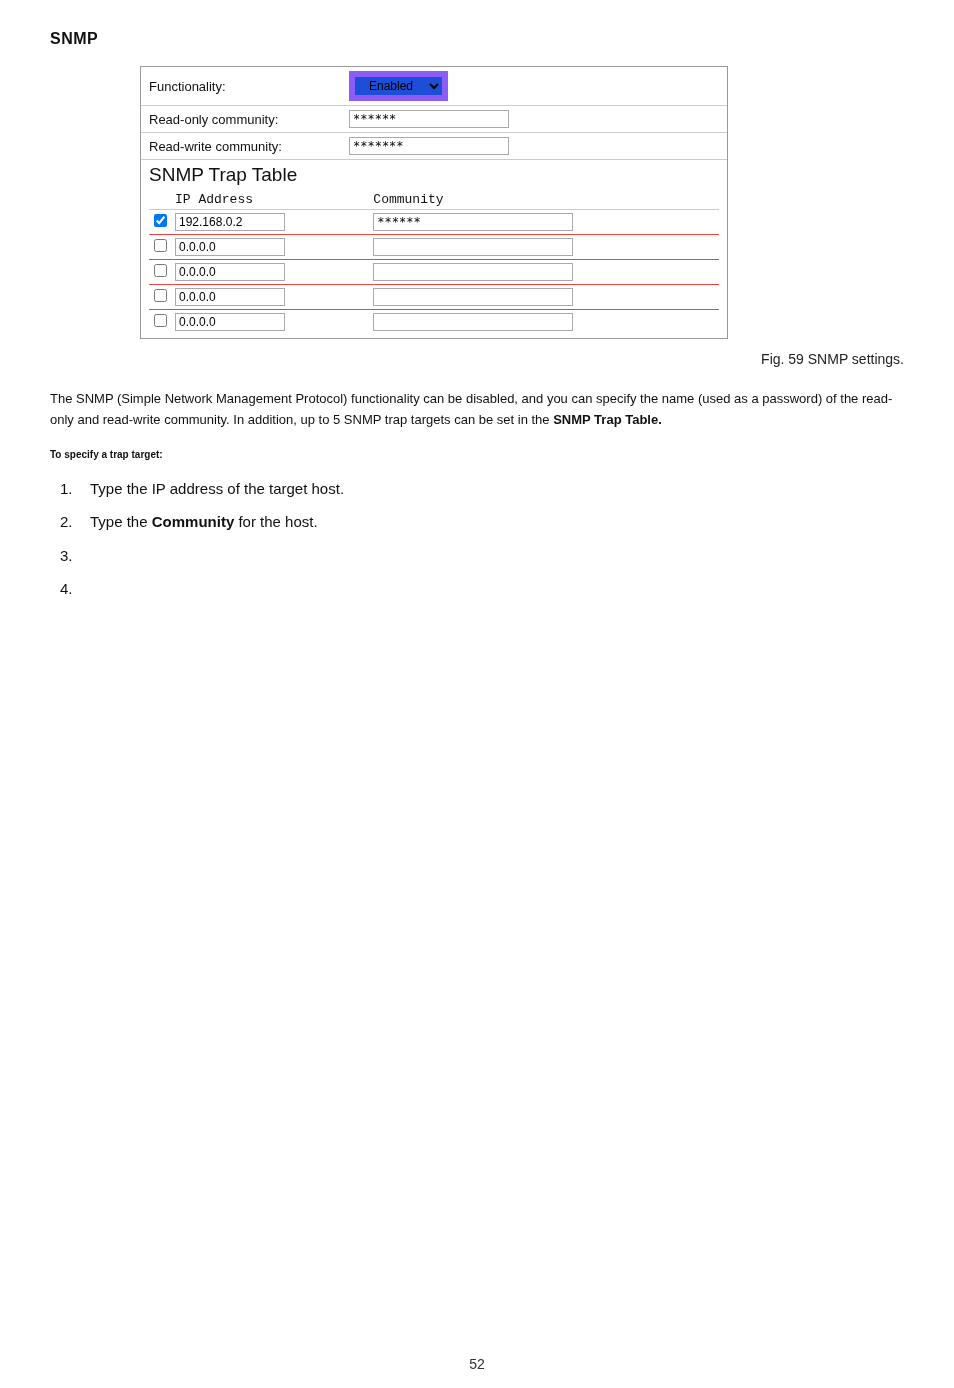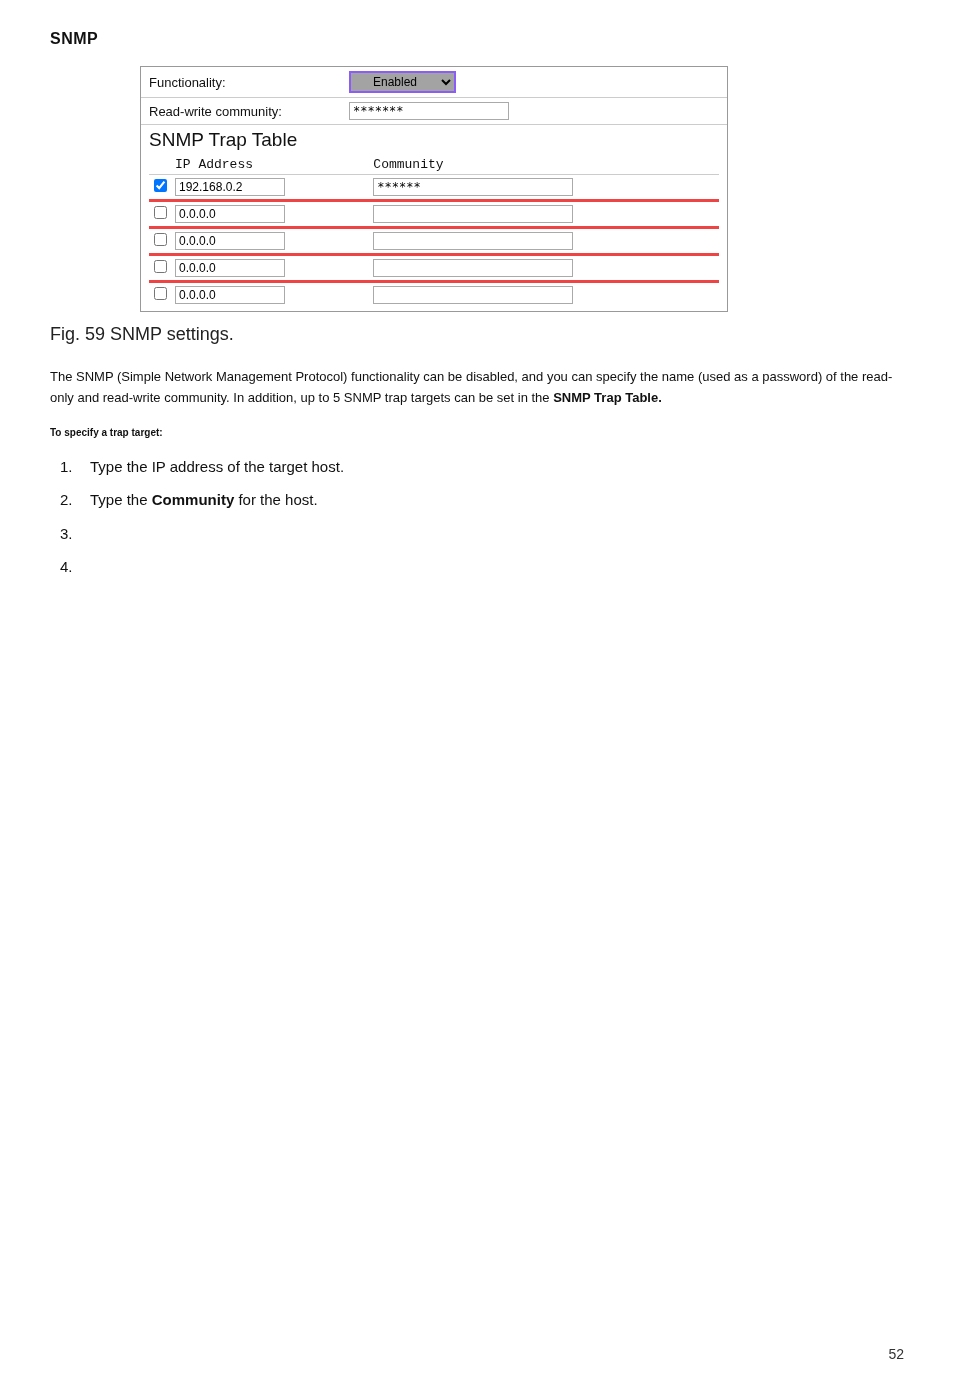--- a/index.html
+++ b/index.html
@@ -52,23 +52,23 @@
     }
 
     .snmp-value {
       display: flex;
       align-items: center;
       flex: 1;
     }
 
     .snmp-select {
       font-size: 12px;
-      padding: 1px 18px;
-      border: 2px solid #8b5cf6;
-      background: #a3a3a3;
+      padding: 1px 10px;
+      border: 6px solid #8b5cf6;
+      background: #1d4ed8;
     }
 
     .snmp-input {
       font-size: 12px;
       border: 1px solid #aaa;
       padding: 1px 3px;
       width: 160px;
       background: #ffffff;
       font-family: monospace;
     }
@@ -92,21 +92,21 @@
     .trap-table th {
       text-align: left;
       font-weight: normal;
       padding: 2px 4px;
       border-bottom: 1px solid #ccc;
       font-family: Liberation Mono, monospace;
     }
 
     .trap-table td {
       padding: 3px 4px;
-      border-bottom: 3px solid #ef4444;
+      border-bottom: 1px solid #ef4444;
       vertical-align: middle;
     }
 
     .trap-table tr:last-child td {
       border-bottom: none;
     }
 
     .checkbox-cell {
       width: 22px;
       text-align: center;
@@ -122,22 +122,22 @@
 
     .trap-community-input {
       font-size: 12px;
       border: 1px solid #aaa;
       padding: 1px 3px;
       width: 200px;
       font-family: monospace;
     }
 
     .fig-caption {
-      text-align: left;
-      font-size: 18px;
+      text-align: right;
+      font-size: 14px;
       margin-bottom: 22px;
       color: #222;
     }
 
     .body-text {
       font-size: 13px;
       line-height: 1.6;
       margin-bottom: 18px;
       color: #111;
     }
@@ -165,23 +165,23 @@
       gap: 10px;
     }
 
     .list-num {
       min-width: 20px;
       font-weight: normal;
     }
 
     .page-footer {
       position: absolute;
-      bottom: 26px;
+      bottom: 16px;
       width: calc(100% - 100px);
-      text-align: right;
+      text-align: center;
       font-size: 14px;
       color: #333;
     }
 
     input[type="checkbox"] {
       margin: 0;
       width: 13px;
       height: 13px;
     }
   </style>
@@ -195,20 +195,26 @@
   <div class="snmp-row">
     <span class="snmp-label">Functionality:</span>
     <div class="snmp-value">
       <select class="snmp-select">
         <option>Enabled</option>
         <option>Disabled</option>
       </select>
     </div>
   </div>
 
+  <div class="snmp-row">
+    <span class="snmp-label">Read-only community:</span>
+    <div class="snmp-value">
+      <input type="text" class="snmp-input" value="******" style="">
+    </div>
+  </div>
 
   <div class="snmp-row">
     <span class="snmp-label">Read-write community:</span>
     <div class="snmp-value">
       <input type="text" class="snmp-input" value="*******" style="">
     </div>
   </div>
 
   <div class="trap-table-section">
     <div class="trap-table-heading">SNMP Trap Table</div>

